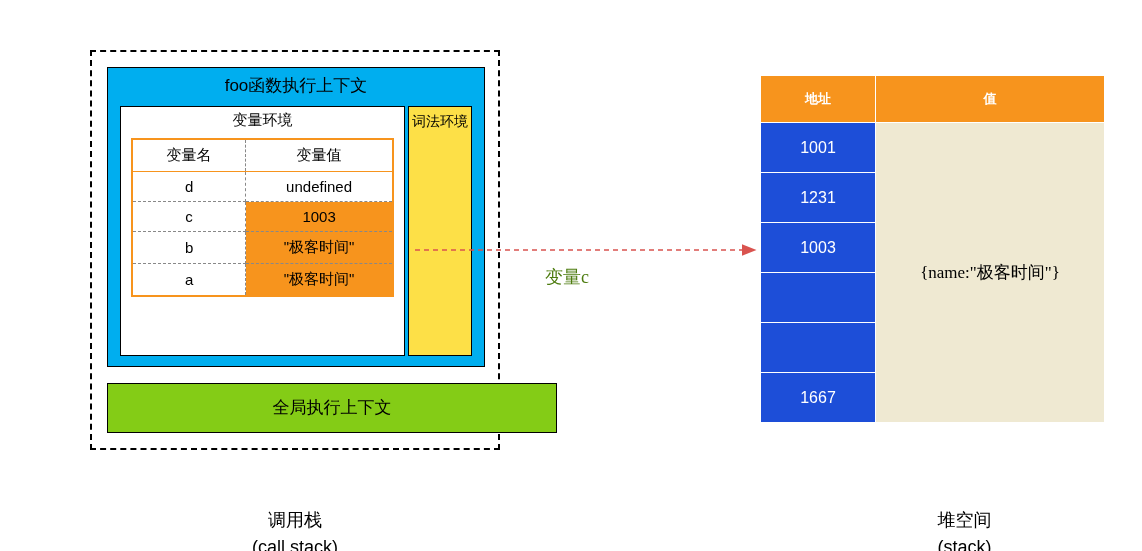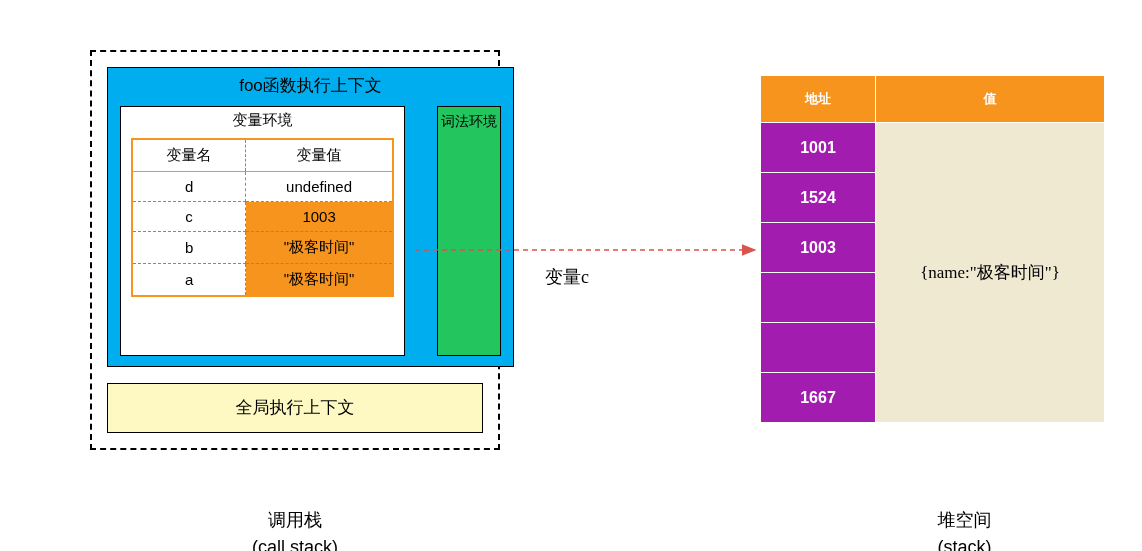--- a/index.html
+++ b/index.html
@@ -18,21 +18,21 @@
   .stack-outer {
     position: absolute;
     left: 70px; top: 30px;
     width: 410px; height: 400px;
     border: 2px dashed #000;
     background: #fff;
   }
   .context-foo {
     position: absolute;
     left: 15px; top: 15px;
-    width: 407px; height: 300px;
+    width: 378px; height: 300px;
     background: #00aeef;         
     border: 1px solid #000;
   }
   .foo-title {
     text-align: center;
     padding: 6px 0;
     font-size: 17px;
     color: #000;
   }
   .env-holder {
@@ -63,31 +63,31 @@
   }
   .var-table th { border-bottom: 1px solid #f7941d; font-weight: normal; }
   .val-hl, .val-hl2, .val-hl3 {
     background: #f7941d;
     color: #000;
   }
   .lex-env {
     position: absolute;
     right: 12px; top: 38px;
     width: 64px; height: 250px;
-    background: #22c55e;
+    background: #fde047;
     border: 1px solid #000;
     text-align: center;
     font-size: 14px;
     padding-top: 6px;
   }
   .context-global {
     position: absolute;
     left: 15px; bottom: 15px;
-    width: 376px; height: 50px;
-    background: #fef9c3;
+    width: 450px; height: 50px;
+    background: #84cc16;
     border: 1px solid #000;
     text-align: center;
     line-height: 48px;
     font-size: 17px;
   }
 
   
   .heap {
     position: absolute;
     left: 740px; top: 55px;
@@ -101,34 +101,34 @@
     font-weight: bold;
     padding: 14px 0;
     border: 1px solid #fff;
   }
   .heap td {
     border: 1px solid #fff;
     height: 50px;
     text-align: center;
     font-size: 16px;
   }
-  .heap .addr   { background: #a21caf; color: #fff; width: 115px; font-weight: bold; }
+  .heap .addr   { background: #1d4ed8; color: #fff; width: 115px; font-weight: normal; }
   .heap .valcol { background: #efe9d2; color: #000; font-family: "Songti SC", serif; font-size: 17px; }
 
   
   .arrow-svg {
     position: absolute;
     left: 395px; top: 223px;    
     width: 350px; height: 14px;
     pointer-events: none;
   }
   .arrow-label {
     position: absolute;
     left: 525px; top: 245px;
-    color: #000000;
+    color: #4d7c0f;
     font-size: 18px;
     text-align: center;
     line-height: 1.4;
     font-family: "Songti SC", "SimSun", serif;
   }
 
   
   .cap-stack, .cap-heap {
     position: absolute;
     top: 455px;
@@ -191,21 +191,21 @@
     <tbody>
         <tr>
       <th>地址</th>
       <th>值</th>
     </tr>
     <tr>
       <td class="addr">1001</td>
       <td class="valcol" rowspan="6">{name:"极客时间"}</td>
     </tr>
     <tr>
-          <td class="addr">1524</td>
+          <td class="addr">1231</td>
         </tr>
     <tr>
           <td class="addr">1003</td>
         </tr>
     <tr>
           <td class="addr"></td>
         </tr>
     <tr>
           <td class="addr"></td>
         </tr>

